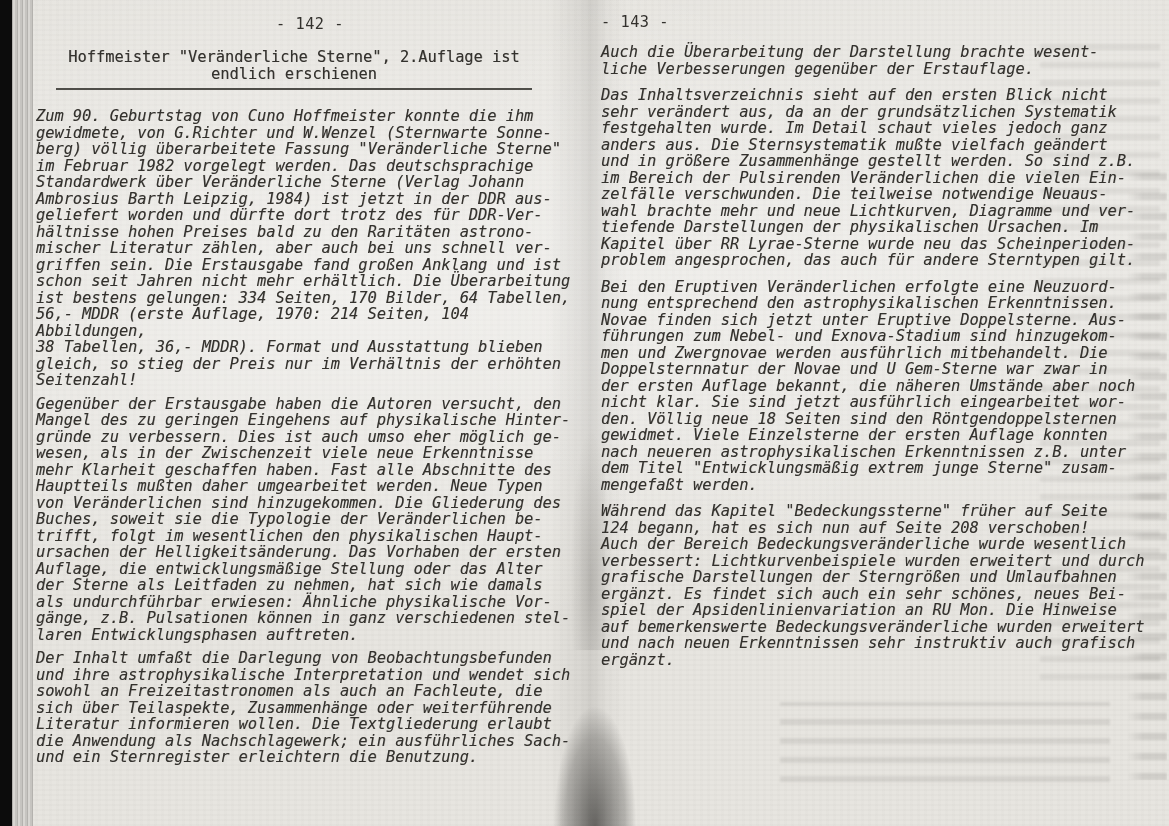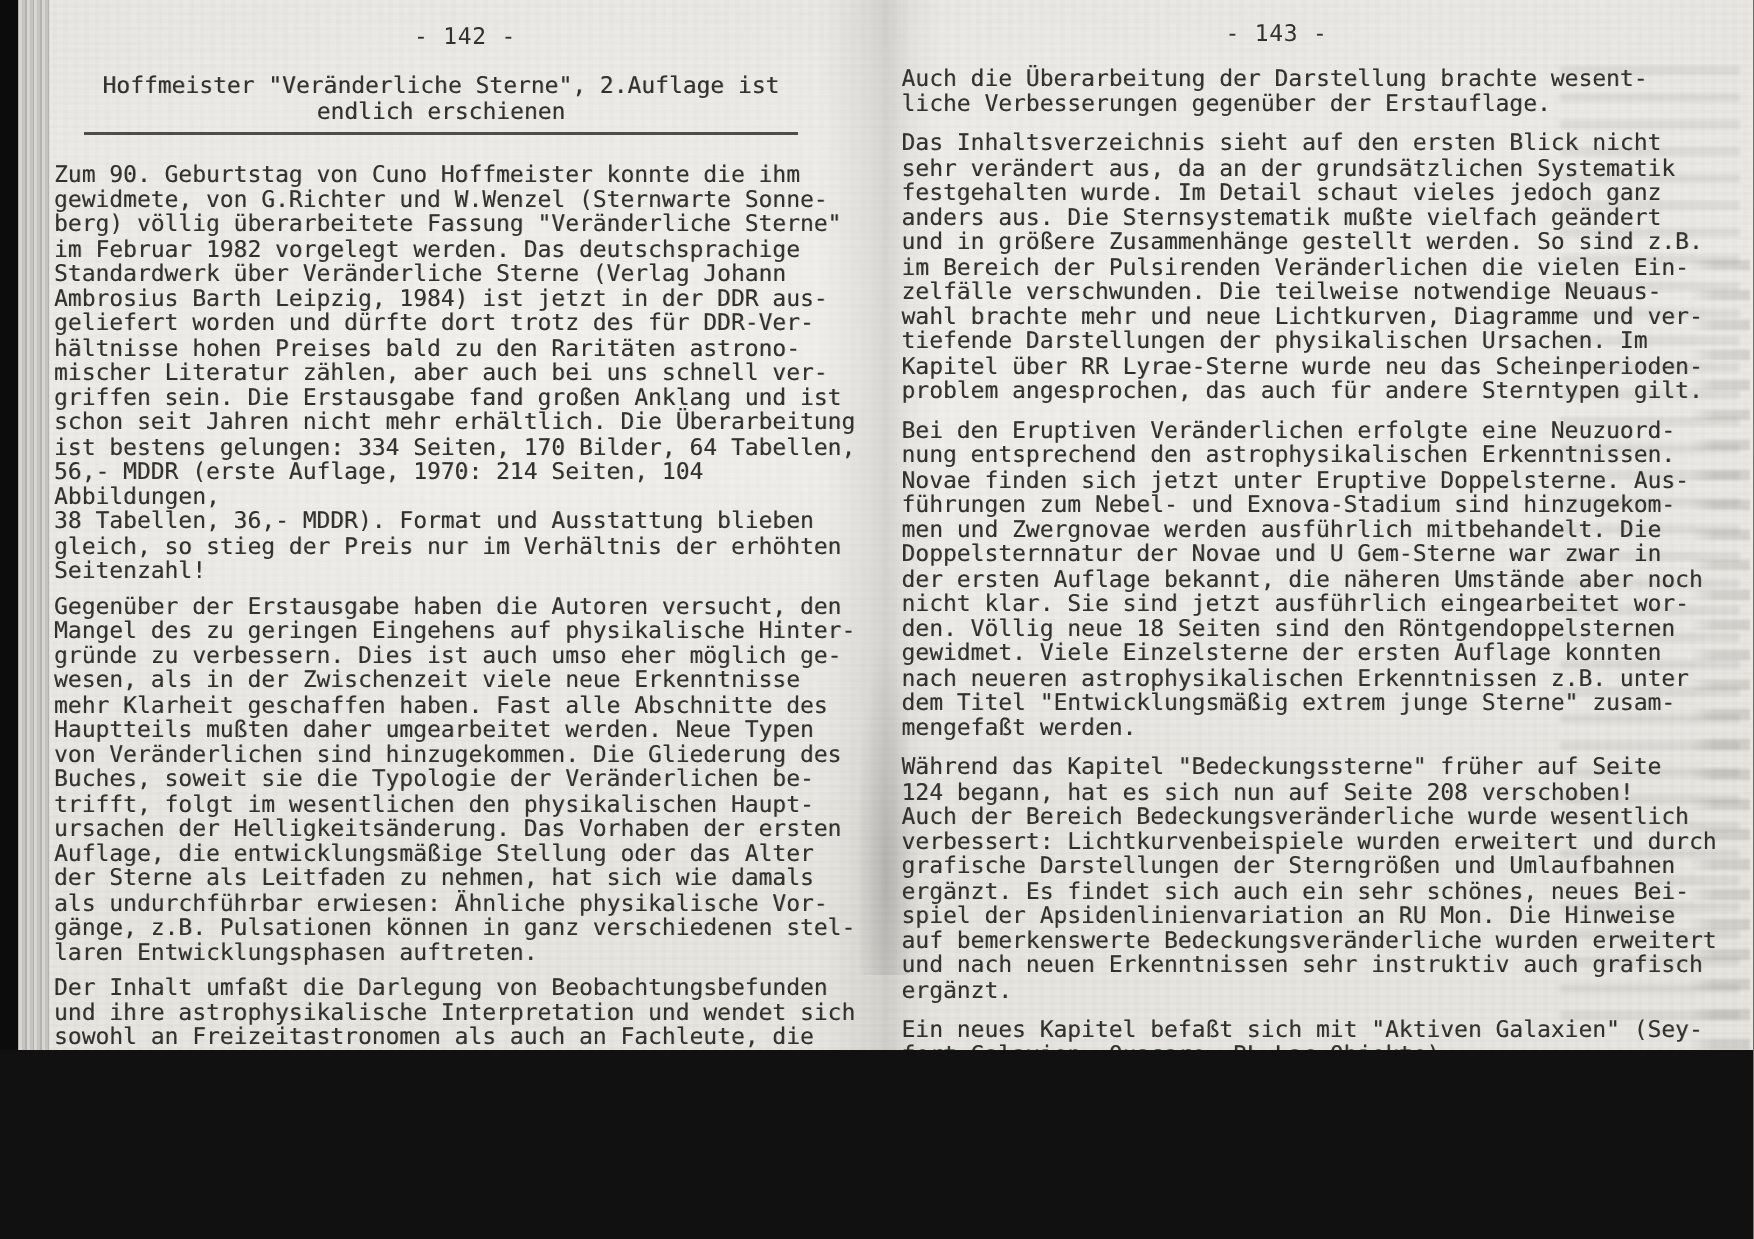--- a/index.html
+++ b/index.html
@@ -1,18 +1,18 @@
 <!DOCTYPE html>
 <html><head>
 <meta charset="utf-8">
 <style>
   html,body{margin:0;padding:0;background:#111;}
   #scan{
     position:relative;
-    width:1169px;height:700px;
+    width:1169px;height:826px;
     overflow:hidden;
     background:
       radial-gradient(ellipse 900px 500px at 30% 35%, rgba(255,255,255,0.45), rgba(255,255,255,0) 70%),
       radial-gradient(ellipse 700px 500px at 78% 30%, rgba(255,255,255,0.30), rgba(255,255,255,0) 70%),
       repeating-linear-gradient(0deg, rgba(120,118,112,0.03) 0 2px, rgba(0,0,0,0) 2px 5px),
       repeating-linear-gradient(90deg, rgba(120,118,112,0.025) 0 3px, rgba(0,0,0,0) 3px 7px),
       #e7e5e0;
     font-family:"DejaVu Sans Mono", monospace;
     color:#33312d;
   }
@@ -35,32 +35,32 @@
     background:repeating-linear-gradient(0deg, rgba(80,78,74,0.7) 0 6px, rgba(0,0,0,0) 6px 19px);}
   .bleed-top-right{position:absolute;left:1040px;top:40px;width:120px;height:640px;opacity:0.10;filter:blur(1.2px);
     background:repeating-linear-gradient(0deg, rgba(80,78,74,0.8) 0 6px, rgba(0,0,0,0) 6px 18px);}
 
   .page-col{position:absolute;top:0;height:826px;}
   #left-col{left:36px;width:548px;}
   #right-col{left:601px;width:548px;}
 
   .pagenum{position:absolute;font-size:15.3px;line-height:16.5px;letter-spacing:0.5px;}
   #left-pagenum{top:16px;left:0;width:100%;text-align:center;}
-  #right-pagenum{top:14px;left:0;width:500px;text-align:center;}
+  #right-pagenum{top:14px;left:0;width:500px;text-align:left;}
 
   #article-heading{position:absolute;top:49px;left:20px;width:476px;
     text-align:center;white-space:pre-line;
     font-size:15.3px;line-height:17px;
     padding-bottom:5px;border-bottom:2px solid rgba(52,50,46,0.85);
     text-shadow:0.4px 0 0 rgba(60,58,54,0.45);}
 
   .body{position:absolute;left:0;width:100%;font-size:15.3px;line-height:16.5px;}
   #left-body{top:108px;}
   #right-body{top:44px;}
-  .body p{margin:0 0 7px;white-space:pre-wrap;text-shadow:0.4px 0 0 rgba(60,58,54,0.40);}
+  .body p{margin:0 0 7px;white-space:pre-wrap;text-shadow:0.4px 0 0 rgba(60,58,54,0.40);font-style:italic;}
   #right-body p{margin-bottom:10px;}
 </style>
 </head>
 <body>
 
 <div id="scan">
 
   <div class="edge-pages"></div>
   <div class="edge-black"></div>
   <div class="gutter"></div>
@@ -148,18 +148,16 @@
         <p>Während das Kapitel "Bedeckungssterne" früher auf Seite
 124 begann, hat es sich nun auf Seite 208 verschoben!
 Auch der Bereich Bedeckungsveränderliche wurde wesentlich
 verbessert: Lichtkurvenbeispiele wurden erweitert und durch
 grafische Darstellungen der Sterngrößen und Umlaufbahnen
 ergänzt. Es findet sich auch ein sehr schönes, neues Bei-
 spiel der Apsidenlinienvariation an RU Mon. Die Hinweise
 auf bemerkenswerte Bedeckungsveränderliche wurden erweitert
 und nach neuen Erkenntnissen sehr instruktiv auch grafisch
 ergänzt.</p>
-        <p>Ein neues Kapitel befaßt sich mit "Aktiven Galaxien" (Sey-
-fert-Galaxien, Quasare, BL Lac-Objekte).</p>
       </div>
   </div>
 
 </div>
 
 </body></html>

